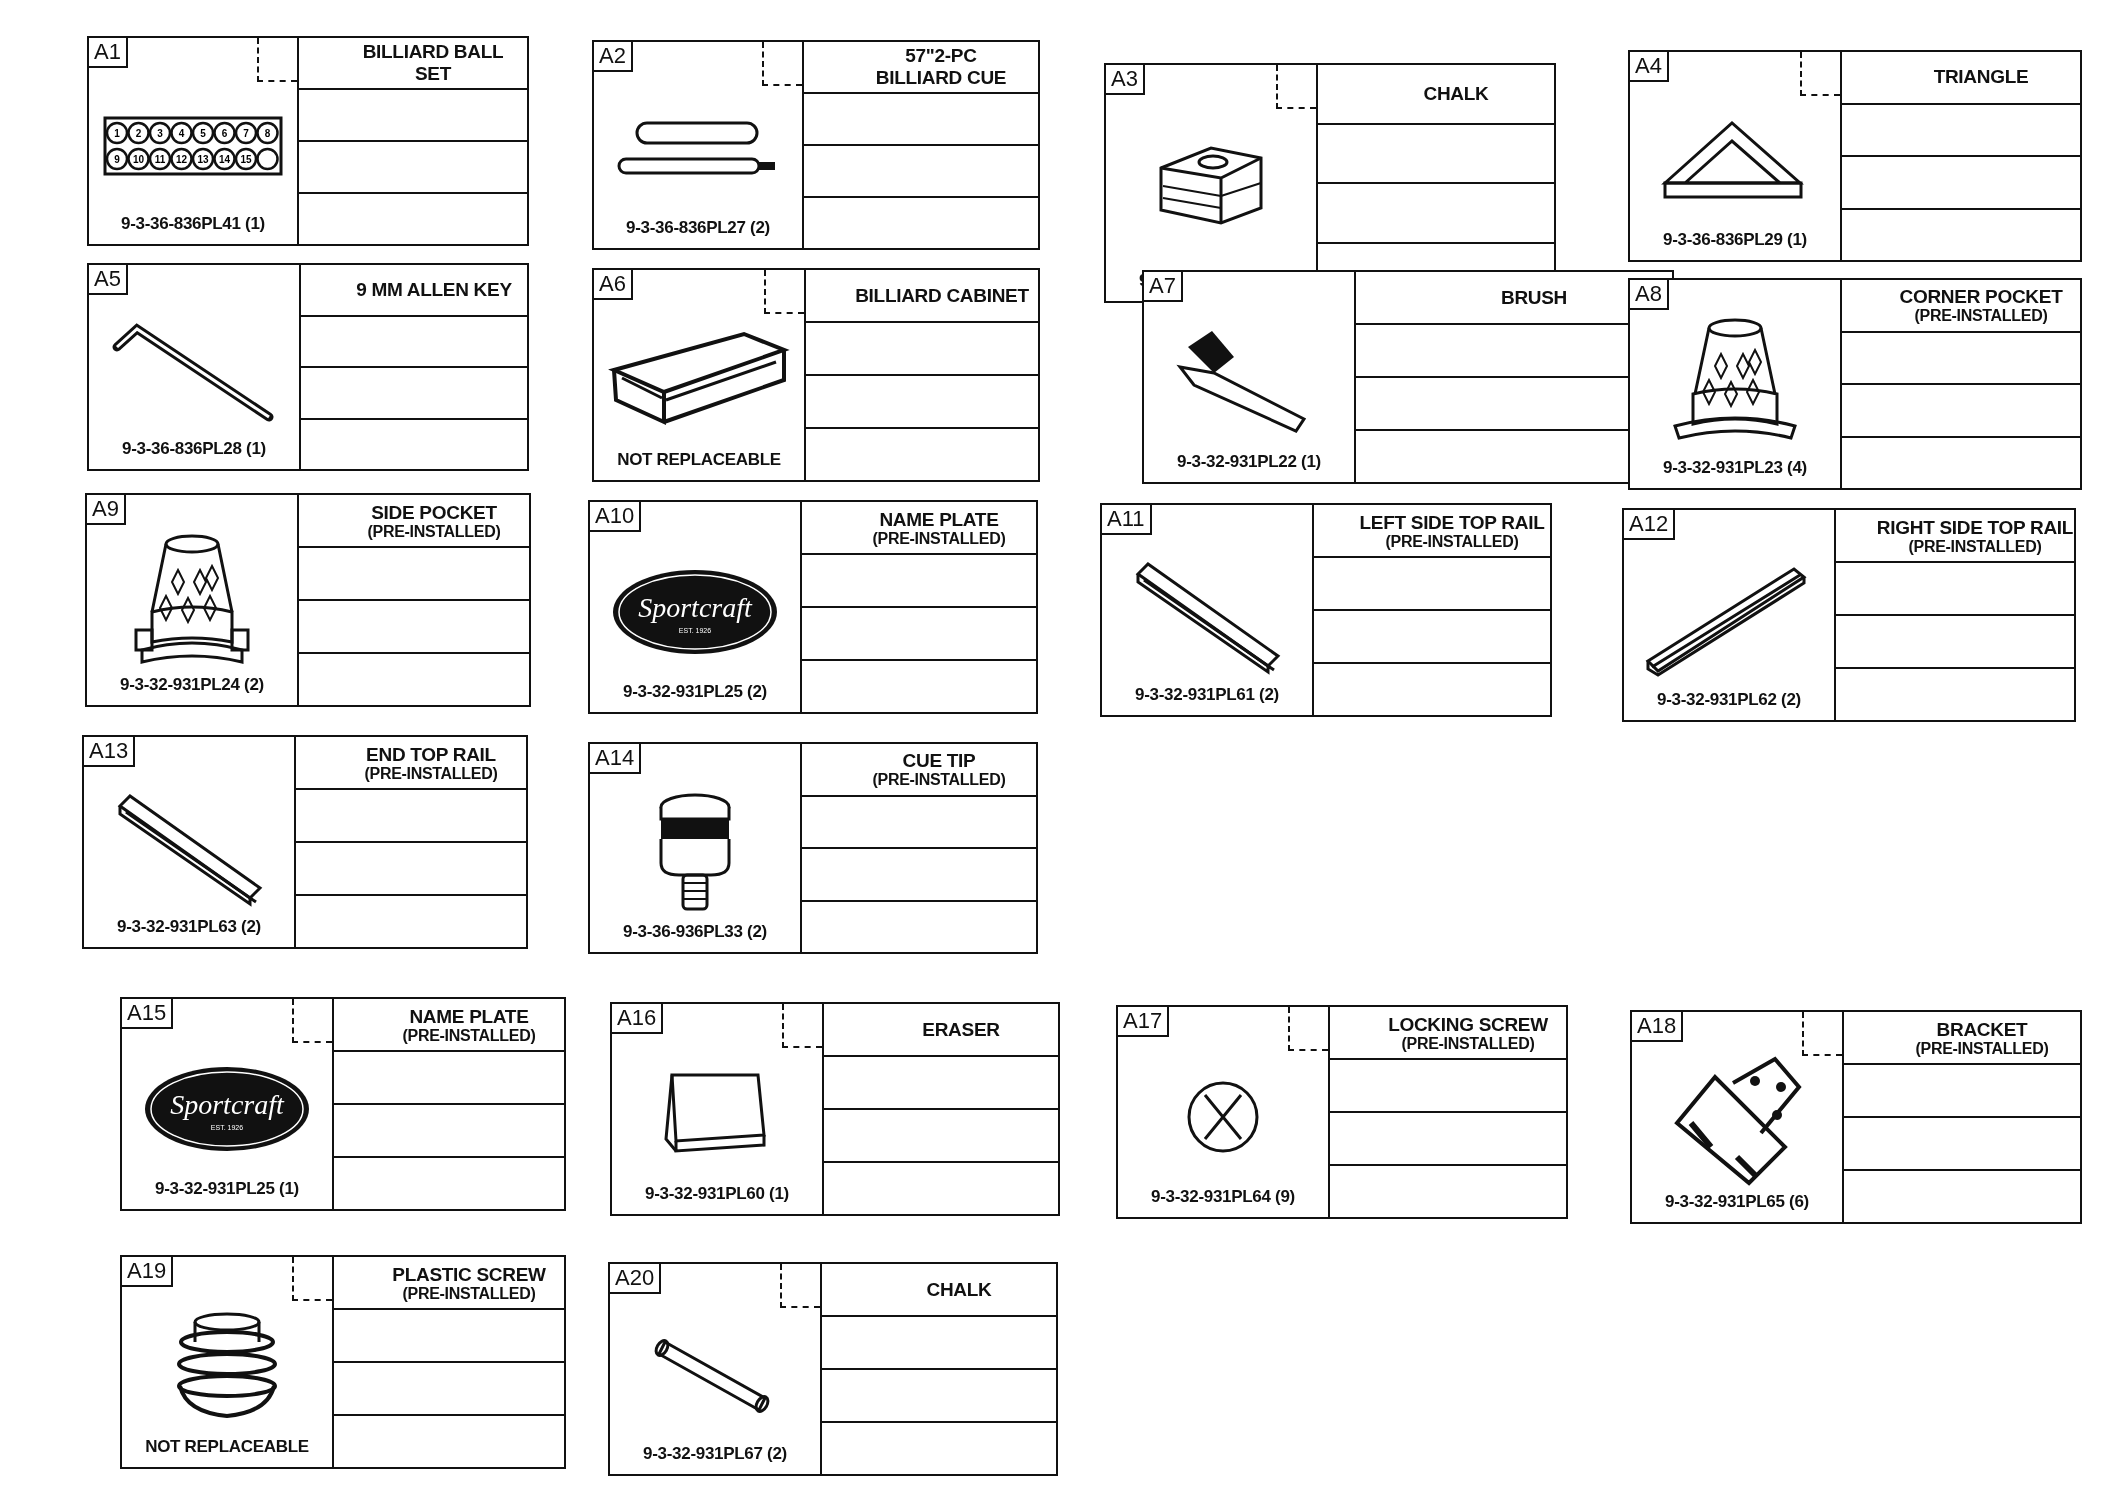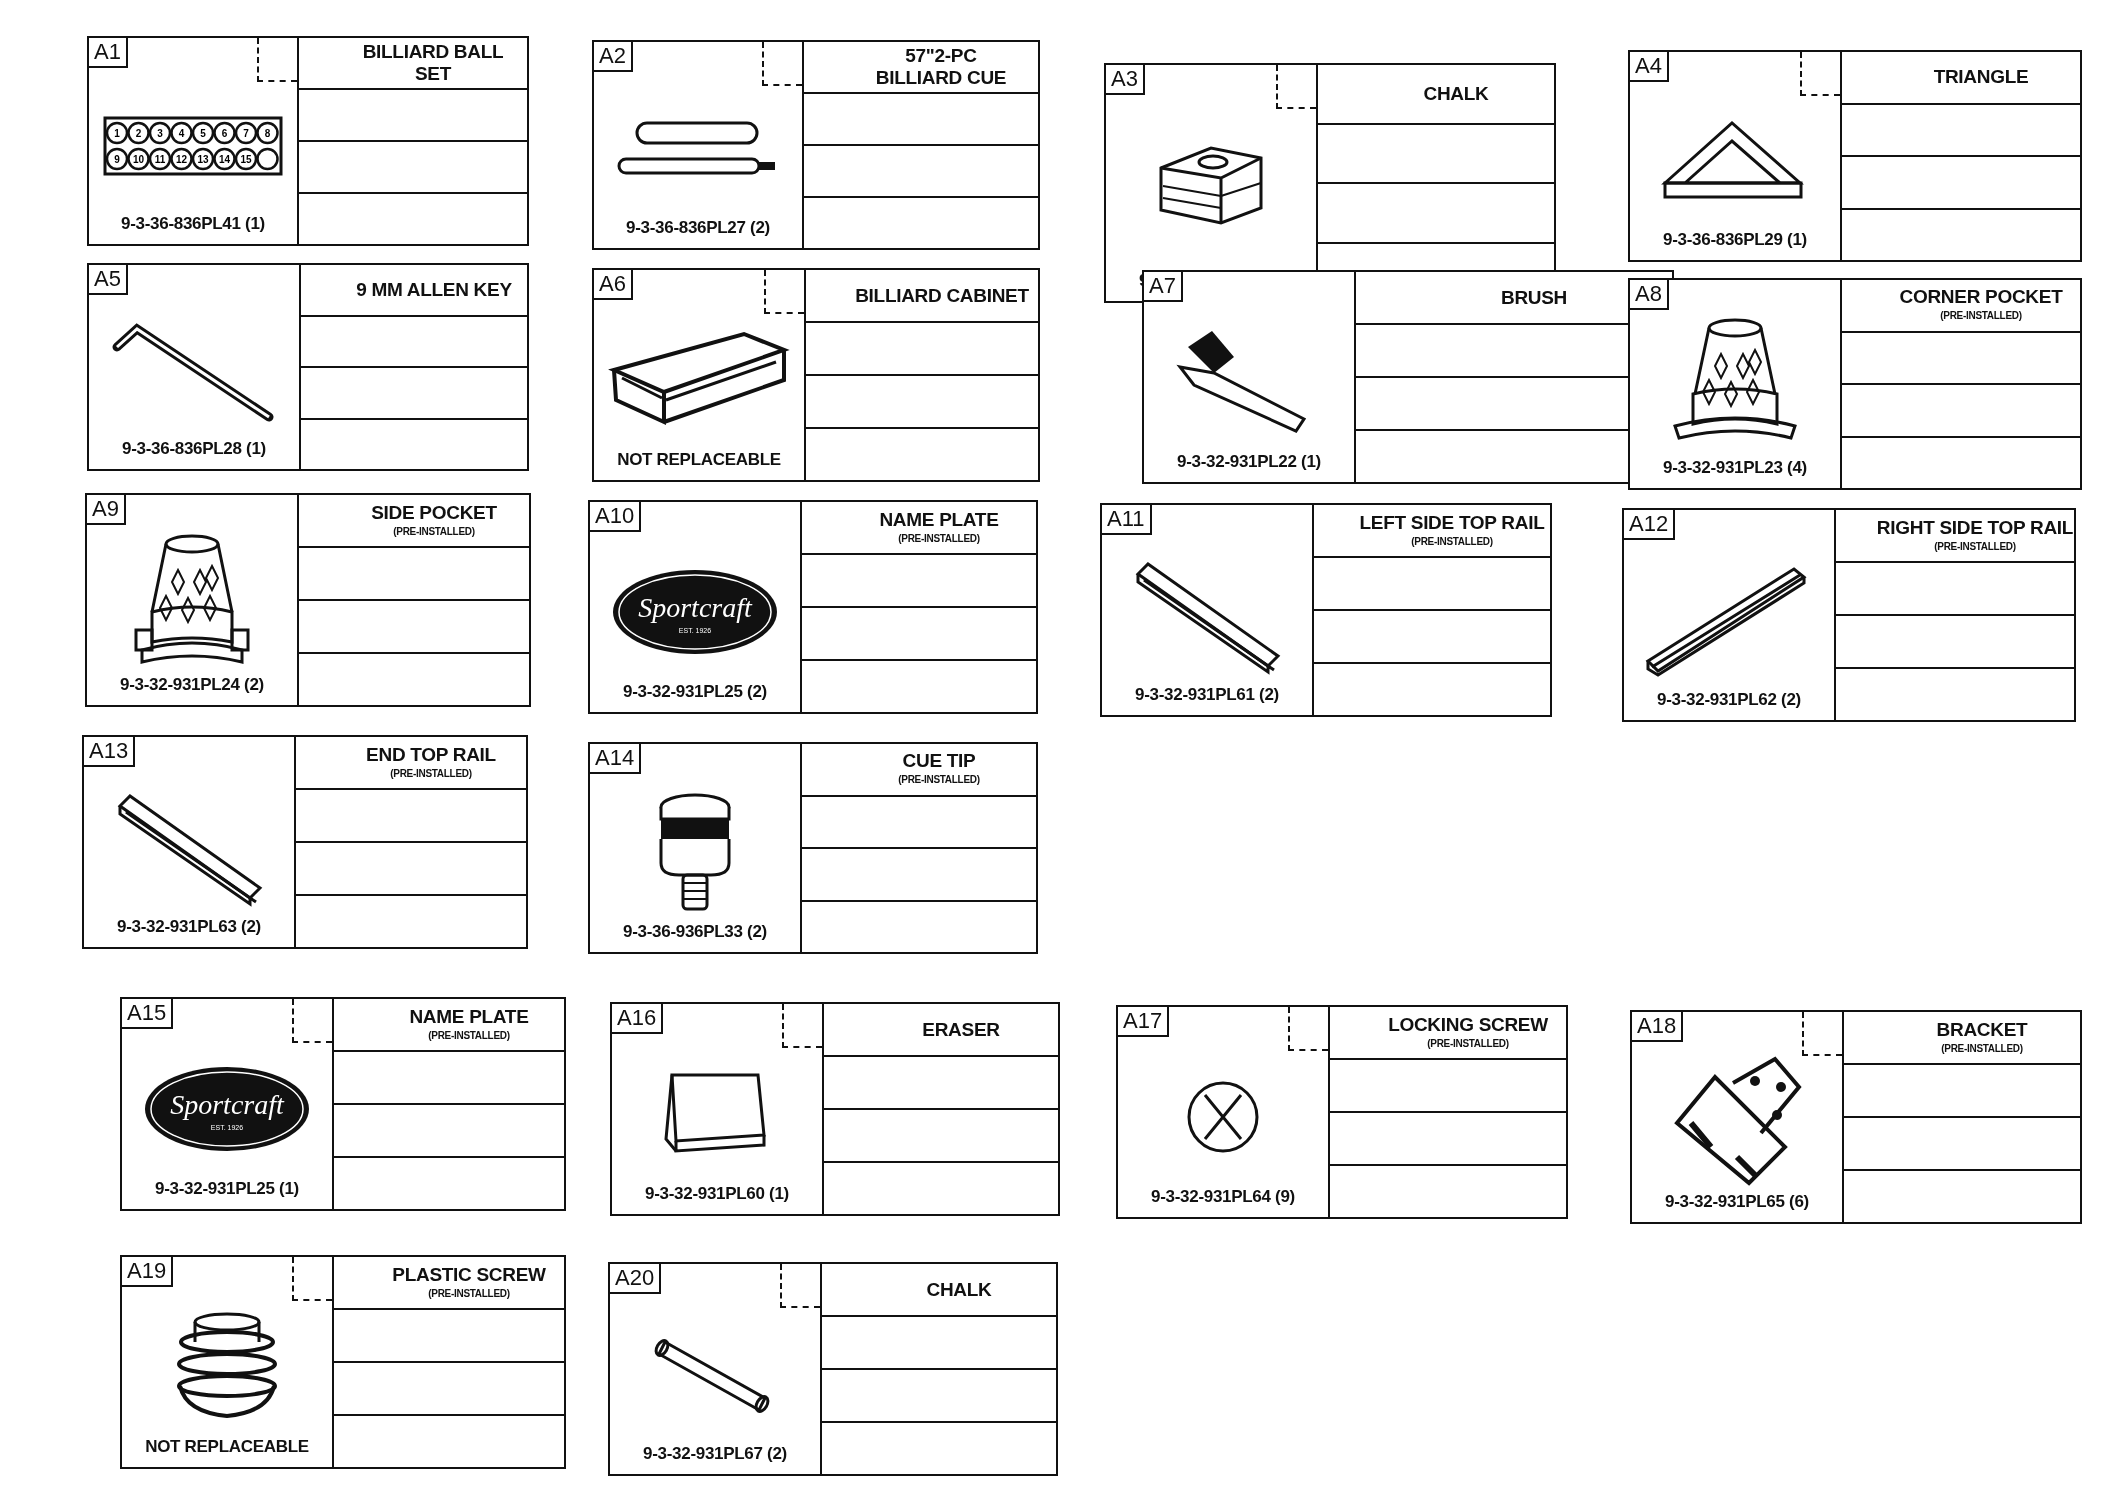--- a/index.html
+++ b/index.html
@@ -5,21 +5,21 @@
   html, body { margin:0; padding:0; background:#ffffff; }
   body { width:2126px; height:1512px; position:relative; overflow:hidden;
          font-family:"Liberation Sans", "DejaVu Sans", sans-serif; color:#111; }
   .card { position:absolute; border:2.5px solid #111; box-sizing:border-box; background:#fff; display:flex; }
   .left { position:relative; border-right:2.5px solid #111; box-sizing:border-box; }
   .right { flex:1; display:flex; flex-direction:column; }
   .right .row { flex:1; border-top:2px solid #111; }
   .right .row:first-child { border-top:none; }
   .title-row { display:flex; flex-direction:column; justify-content:center; align-items:center; text-align:center;padding-left:40px; }
   .title { font-size:19px; font-weight:bold; letter-spacing:-0.3px; line-height:22px; }
-  .sub { font-size:10px; font-weight:bold; letter-spacing:-0.3px; line-height:16px; }
+  .sub { font-size:16px; font-weight:bold; letter-spacing:-0.3px; line-height:16px; }
   .tag { position:absolute; left:0; top:0; border-right:2px solid #111; border-bottom:2px solid #111;
          font-size:22px; padding:1px 5px; line-height:26px; background:#fff; }
   .dash { position:absolute; right:0; top:0; width:40px; height:44px;
           border-left:2px dashed #111; border-bottom:2px dashed #111; box-sizing:border-box; border-top:none; border-right:none; }
   .pn { position:absolute; left:0; right:0; bottom:10px; text-align:center; font-size:17px; font-weight:bold; letter-spacing:-0.3px; }
   .pic { position:absolute; left:0; right:0; top:50px; bottom:40px; display:flex; align-items:center; justify-content:center; }
   svg { overflow:visible; }
 </style>
 </head>
 <body>

